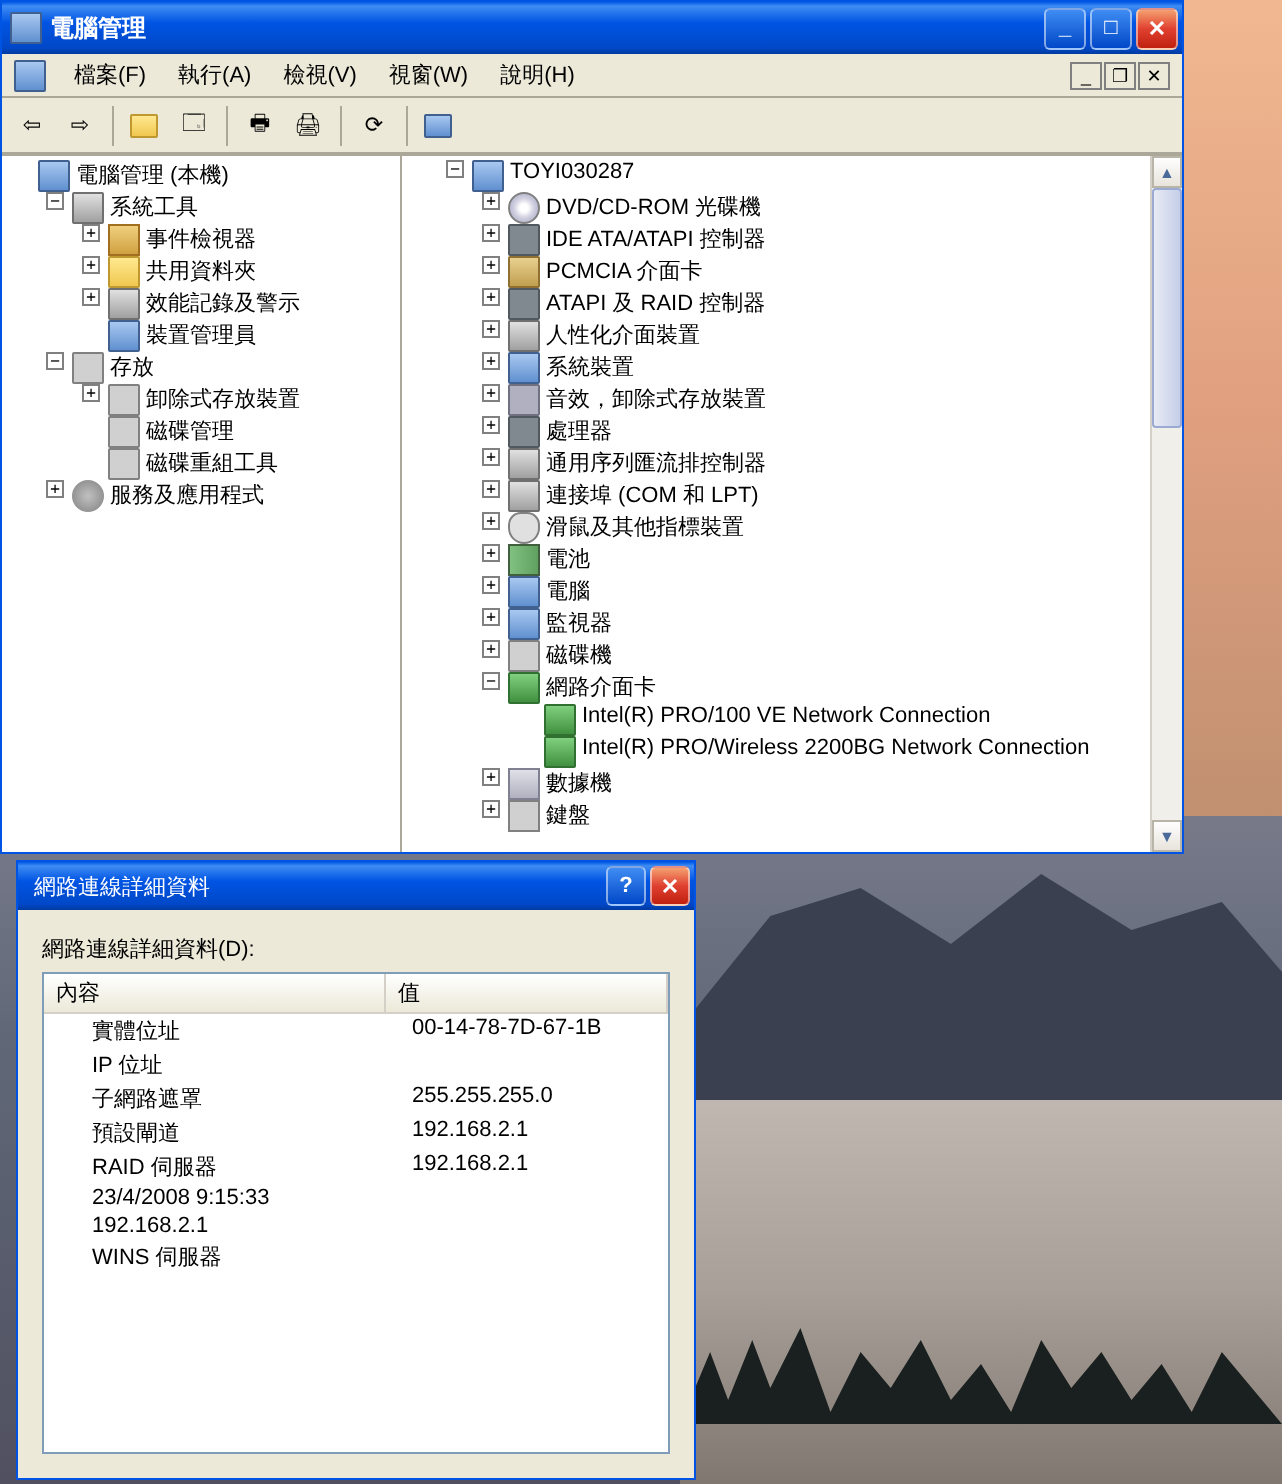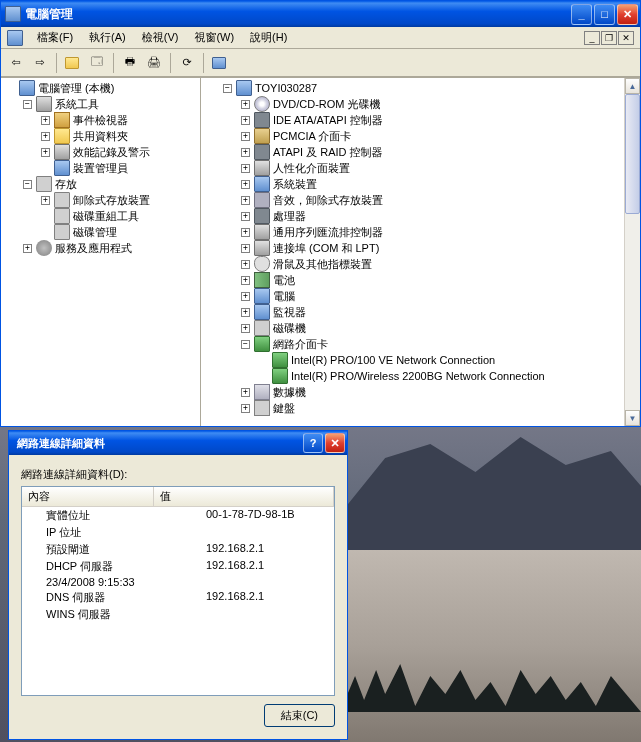--- a/index.html
+++ b/index.html
@@ -6,21 +6,21 @@
 body { width: 641px; height: 742px; background: linear-gradient(to bottom, #E8A070 0%, #D89060 15%, #C08050 30%, #808090 50%, #606878 70%, #505060 100%); overflow: hidden; position: relative; }
 
 
 .backdrop { position: absolute; inset: 0; z-index: 0; }
 .sky { position: absolute; top: 0; left: 0; right: 0; height: 55%; background: linear-gradient(to bottom, #F0B890, #E0A080, #C09070); }
 .mountain { position: absolute; top: 430px; left: 340px; right: 0; height: 140px; background: #3A4050; clip-path: polygon(0 60%, 15% 20%, 30% 10%, 45% 30%, 60% 5%, 75% 25%, 90% 15%, 100% 40%, 100% 100%, 0 100%); }
 .clouds { position: absolute; top: 550px; left: 340px; right: 0; bottom: 0; background: linear-gradient(to bottom, #C0B8B0, #A8A098, #807870); }
 .trees { position: absolute; bottom: 30px; left: 340px; right: 0; height: 60px; background: #1A2020; clip-path: polygon(0 100%, 5% 40%, 8% 80%, 12% 30%, 15% 70%, 20% 20%, 25% 90%, 30% 40%, 35% 70%, 40% 30%, 45% 80%, 50% 50%, 55% 90%, 60% 30%, 65% 70%, 70% 40%, 75% 80%, 80% 50%, 85% 90%, 90% 40%, 95% 70%, 100% 100%); }
 
 
-.win-main { position: absolute; top: 0; left: 0; width: 641px; height: 427px; background: #ECE9D8; border: 1px solid #0054E3; z-index: 1; display: flex; flex-direction: column; }
+.win-main { position: absolute; top: 0; left: 0; width: 592px; height: 427px; background: #ECE9D8; border: 1px solid #0054E3; z-index: 1; display: flex; flex-direction: column; }
 .titlebar { height: 26px; background: linear-gradient(to bottom, #0058E6 0%, #3F8CF3 8%, #0054E3 40%, #0048C8 88%, #003AA0 100%); display: flex; align-items: center; padding: 0 2px 0 4px; color: white; }
 .titlebar-icon { width: 16px; height: 16px; margin-right: 4px; }
 .titlebar-text { flex: 1; font-weight: bold; font-size: 12px; }
 .titlebar-btns { display: flex; gap: 2px; }
 .tbtn { width: 21px; height: 21px; border-radius: 3px; border: 1px solid #FFFFFF80; display: flex; align-items: center; justify-content: center; cursor: pointer; font-weight: bold; color: white; }
 .tbtn-min, .tbtn-max { background: linear-gradient(to bottom, #3F8CF3, #0048C8); }
 .tbtn-close { background: linear-gradient(to bottom, #F4A070, #E04030, #C02010); }
 
 .menubar { height: 22px; background: #ECE9D8; display: flex; align-items: center; padding: 0 6px; border-bottom: 1px solid #ACA899; }
 .menubar-icon { width: 16px; height: 16px; margin-right: 6px; }
@@ -32,39 +32,39 @@
 .tool-btn { width: 22px; height: 22px; display: flex; align-items: center; justify-content: center; cursor: pointer; border: 1px solid transparent; }
 .tool-sep { width: 1px; height: 20px; background: #ACA899; margin: 0 3px; }
 
 .content { flex: 1; display: flex; background: white; border-top: 1px solid #ACA899; }
 .left-pane { width: 200px; border-right: 1px solid #ACA899; overflow: auto; padding: 2px; }
 .right-pane { flex: 1; overflow: auto; padding: 2px; position: relative; }
 .right-scroll { position: absolute; right: 0; top: 0; bottom: 0; width: 16px; background: #F0EFEA; border-left: 1px solid #D4D0C8; }
 .scroll-btn { height: 16px; background: linear-gradient(to bottom,#FEFEFE,#E8E4DC); border: 1px solid #B8B4A8; display:flex;align-items:center;justify-content:center;font-size:8px;color:#4A6A9A; }
 .scroll-thumb { position: absolute; top: 16px; left: 0; right: 0; height: 120px; background: linear-gradient(to right,#E8EAF4,#C4CEE8); border: 1px solid #9AAAD4; border-radius:2px; }
 
-.tree-node { display: flex; align-items: center; height: 16px; white-space: nowrap; cursor: pointer; padding-left: 16px; }
+.tree-node { display: flex; height: 16px; white-space: nowrap; cursor: pointer; padding-left: 16px; }
 .exp { width: 9px; height: 9px; border: 1px solid #808080; display: inline-flex; align-items: center; justify-content: center; font-size: 8px; line-height: 1; margin-right: 4px; background: white; cursor: pointer; font-family: monospace; }
 .exp-pad { width: 13px; display: inline-block; }
 .node-icon { width: 16px; height: 16px; margin-right: 3px; flex-shrink: 0; }
 .indent { display: inline-block; }
 
 
 .win-dialog { position: absolute; top: 430px; left: 8px; width: 340px; height: 310px; background: #ECE9D8; border: 1px solid #0054E3; z-index: 2; display: flex; flex-direction: column; }
 .dlg-title { height: 24px; background: linear-gradient(to bottom, #0058E6 0%, #3F8CF3 8%, #0054E3 40%, #0048C8 88%, #003AA0 100%); display: flex; align-items: center; padding: 0 2px 0 8px; color: white; }
-.dlg-title-text { flex: 1; font-weight: bold; }
+.dlg-title-text { flex: 1; font-weight: normal; }
 .dlg-btn { width: 20px; height: 20px; border-radius: 3px; border: 1px solid #FFFFFF80; display: flex; align-items: center; justify-content: center; cursor: pointer; font-weight: bold; color: white; margin-left: 2px; }
 .dlg-help { background: linear-gradient(to bottom, #3F8CF3, #0048C8); }
 .dlg-close { background: linear-gradient(to bottom, #F4A070, #E04030, #C02010); }
 .dlg-body { flex: 1; padding: 12px; display: flex; flex-direction: column; }
 .dlg-label { margin-bottom: 4px; }
 .dlg-list { flex: 1; background: white; border: 1px solid #7F9DB9; overflow: auto; }
 .dlg-header { display: flex; background: #ECE9D8; border-bottom: 1px solid #D4D0C8; }
 .dlg-hcell { padding: 2px 6px; border-right: 1px solid #D4D0C8; background: linear-gradient(to bottom,#FFFFFF,#ECE9D8); }
-.dlg-hcell:first-child { width: 132px; }
+.dlg-hcell:first-child { width: 171px; }
 .dlg-hcell:last-child { flex: 1; }
 .dlg-row { display: flex; }
 .dlg-cell { padding: 1px 24px; }
 .dlg-cell:first-child { width: 160px; }
 .dlg-cell:last-child { flex: 1; }
 .dlg-footer { display: flex; justify-content: flex-end; padding-top: 8px; }
 .dlg-closebtn { padding: 3px 16px; background: #ECE9D8; border: 1px solid #003C74; border-radius: 3px; cursor: pointer; }
 
 
 .ico-monitor { background: linear-gradient(to bottom,#A8C8F0,#6090D0); border: 1px solid #406090; border-radius: 1px; }
@@ -182,27 +182,27 @@
       <div class="tree-node">
           <span class="indent" style="width:22px"></span>
           <span class="exp">+</span>
           <span class="node-icon ico-disk"></span>
           <span>卸除式存放裝置</span>
         </div>
       <div class="tree-node">
           <span class="indent" style="width:22px"></span>
           <span class="exp-pad"></span>
           <span class="node-icon ico-disk"></span>
-          <span>磁碟重組工具</span>
+          <span>磁碟管理</span>
         </div>
       <div class="tree-node">
           <span class="indent" style="width:22px"></span>
           <span class="exp-pad"></span>
           <span class="node-icon ico-disk"></span>
-          <span>磁碟管理</span>
+          <span>磁碟重組工具</span>
         </div>
       <div class="tree-node">
           <span class="indent" style="width:4px"></span>
           <span class="exp">+</span>
           <span class="node-icon ico-gear"></span>
           <span>服務及應用程式</span>
         </div>
     </div>
 
     <div class="right-pane">
@@ -352,43 +352,43 @@
   <div class="dlg-body">
     <div class="dlg-label">網路連線詳細資料(D):</div>
     <div class="dlg-list">
       <div class="dlg-header">
         <div class="dlg-hcell">內容</div>
         <div class="dlg-hcell">值</div>
       </div>
       <div id="dlg-rows">
           <div class="dlg-row">
             <div class="dlg-cell">實體位址</div>
-            <div class="dlg-cell">00-1-78-7D-98-1B</div>
+            <div class="dlg-cell">00-14-78-7D-67-1B</div>
           </div>
           <div class="dlg-row">
             <div class="dlg-cell">IP 位址</div>
+          </div>
+          <div class="dlg-row">
+            <div class="dlg-cell">子網路遮罩</div>
+            <div class="dlg-cell">255.255.255.0</div>
           </div>
           <div class="dlg-row">
             <div class="dlg-cell">預設閘道</div>
             <div class="dlg-cell">192.168.2.1</div>
           </div>
           <div class="dlg-row">
-            <div class="dlg-cell">DHCP 伺服器</div>
+            <div class="dlg-cell">RAID 伺服器</div>
             <div class="dlg-cell">192.168.2.1</div>
           </div>
           <div class="dlg-row">
             <div class="dlg-cell">23/4/2008 9:15:33</div>
           </div>
           <div class="dlg-row">
-            <div class="dlg-cell">DNS 伺服器</div>
             <div class="dlg-cell">192.168.2.1</div>
           </div>
           <div class="dlg-row">
             <div class="dlg-cell">WINS 伺服器</div>
             <div class="dlg-cell"></div>
           </div>
         </div>
     </div>
-    <div class="dlg-footer">
-      <button class="dlg-closebtn">結束(C)</button>
-    </div>
   </div>
 </div>
 
 </body></html>

